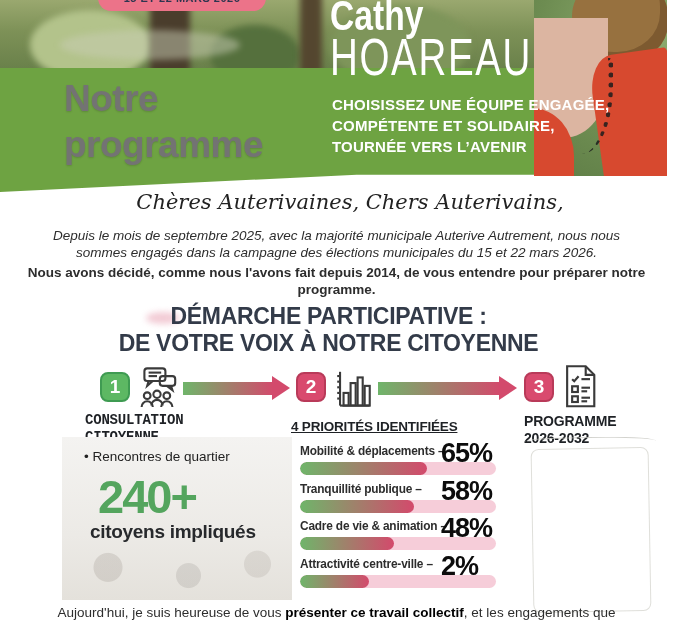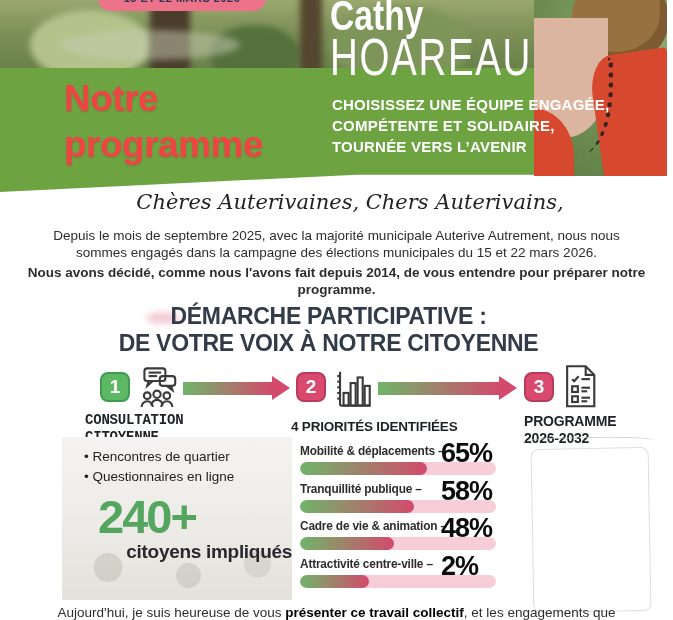--- a/index.html
+++ b/index.html
@@ -8,21 +8,21 @@
 
   
   .photo-band{position:absolute;left:0;top:0;width:673px;height:70px;overflow:hidden;
     background:linear-gradient(180deg,#9aa86f 0%,#7d9157 45%,#69804a 100%);}
   .blob{position:absolute;border-radius:50%;filter:blur(3px);}
   .date-ribbon{position:absolute;left:98px;top:-15px;width:168px;height:26px;background:#ec7389;
     border-radius:13px;color:#2e3550;font-weight:bold;font-size:11px;display:flex;align-items:center;
     justify-content:center;letter-spacing:.5px;}
   .green-banner{position:absolute;left:0;top:68px;width:673px;height:124px;background:#6ea342;
     clip-path:polygon(0 0,100% 0,100% 86%,53% 86%,0 100%);}
-  .program-title{position:absolute;left:64px;top:76px;color:#ef4444;font-weight:800;font-size:37px;
+  .program-title{position:absolute;left:64px;top:76px;color:#737373;font-weight:800;font-size:37px;
     line-height:46px;letter-spacing:-.5px;text-shadow:0 1px 2px rgba(0,0,0,.15);}
   .candidate-photo{position:absolute;left:534px;top:0;width:134px;height:176px;overflow:hidden;
     background:radial-gradient(circle at 85% 20%,#8fae71 0%,#6d8c51 60%,#5d7c45 100%);}
   .hair{position:absolute;left:38px;top:-26px;width:96px;height:88px;background:#97713f;
     border-radius:50% 50% 46% 54%;box-shadow:inset -8px -10px 0 #7d5a30;}
   .skin{position:absolute;left:-18px;top:18px;width:92px;height:120px;background:#dcb5a1;
     border-radius:0 0 48% 46%;}
   .jacket-r{position:absolute;left:62px;top:52px;width:80px;height:130px;background:#d7492f;
     border-radius:30% 4% 0 0;transform:rotate(-8deg);}
   .jacket-l{position:absolute;left:-30px;top:108px;width:70px;height:80px;background:#d7492f;
@@ -35,21 +35,21 @@
   .candidate-last{position:absolute;left:330px;top:26px;color:#fff;font-size:47px;font-weight:400;
     transform:scale(.82,1.12);transform-origin:left top;letter-spacing:2px;}
   .tagline{position:absolute;left:332px;top:94px;color:#fff;font-weight:800;font-size:15.5px;
     line-height:21px;letter-spacing:.2px;transform:scaleX(.97);transform-origin:left top;}
 
   
   .greeting{position:absolute;left:0;top:190px;width:700px;text-align:center;
     font-family:"DejaVu Serif",serif;font-style:italic;font-size:21px;color:#222;}
   .intro{position:absolute;left:8px;top:227px;width:657px;text-align:center;color:#2d2d2d;
     font-size:13.5px;line-height:17px;}
-  .intro .p1{max-width:592px;margin:0 auto;}
+  .intro .p1{max-width:592px;margin:0 auto;font-style:italic;}
   .intro .p2{margin-top:3px;font-weight:bold;}
 
   
   .section-title{position:absolute;left:0;top:303px;width:657px;text-align:center;color:#333b49;
     font-weight:800;font-size:23px;line-height:27px;letter-spacing:-.3px;}
   .pink-smudge{position:absolute;left:146px;top:312px;width:34px;height:12px;background:#e8a0b2;
     border-radius:50%;filter:blur(3px);opacity:.55;}
 
   
   .badge{position:absolute;width:30px;height:30px;border-radius:8px;color:#fff;font-weight:800;
@@ -67,21 +67,21 @@
   .consult-card{position:absolute;left:62px;top:437px;width:230px;height:163px;
     background:
       radial-gradient(circle at 20% 80%,rgba(120,110,100,.18) 0 14px,transparent 15px),
       radial-gradient(circle at 55% 85%,rgba(100,95,90,.15) 0 12px,transparent 13px),
       radial-gradient(circle at 85% 78%,rgba(120,110,100,.14) 0 13px,transparent 14px),
       linear-gradient(180deg,#f4f3f1 0%,#eceae6 60%,#e4e1db 100%);}
   .bullets{margin:10px 0 0 22px;padding:0;list-style:none;color:#222;font-size:13.5px;line-height:20px;}
   .bullets li::before{content:"• ";}
   .stat-value{margin:8px 0 0 36px;color:#54a55e;font-weight:800;font-size:47px;line-height:44px;
     letter-spacing:-2px;}
-  .stat-label{margin:2px 0 0 28px;color:#27292c;font-weight:800;font-size:19px;letter-spacing:-.3px;text-align:right;}
+  .stat-label{margin:2px 0 0 28px;color:#27292c;font-weight:800;font-size:19px;letter-spacing:-.3px;}
 
   
   .chart{position:absolute;left:300px;top:441px;width:240px;}
   .prow{position:relative;height:37.5px;}
   .plabel{font-size:12.5px;font-weight:700;color:#2d2d2d;letter-spacing:-.2px;white-space:nowrap;
     display:inline-block;transform:scaleX(.95);transform-origin:left top;}
   .pct{position:absolute;left:141px;top:-3px;font-size:27px;font-weight:900;color:#0c0c0c;
     letter-spacing:-1px;}
   .ptrack{margin-top:3px;width:196px;height:13px;border-radius:7px;background:#f6cdd9;overflow:hidden;}
   .pfill{height:100%;border-radius:7px;background:linear-gradient(90deg,#6fb56a,#d34a6c);}
@@ -204,32 +204,31 @@
       <rect x="8.5" y="23" width="4" height="4"></rect>
         <line x1="15" y1="24" x2="21" y2="24"></line>
         <line x1="15" y1="26.5" x2="19" y2="26.5"></line>
     </svg>
   </div>
 
   <div class="step-label" style="left:85px;top:412px;font-family:Liberation Mono, monospace;">
     <div>CONSULTATION</div>
     <div>CITOYENNE</div>
   </div>
-  <div class="step-label" style="left:291px;top:418px;font-size:13.5px;">
+  <div class="step-label" style="left:291px;top:418px;font-size:13.5px;text-decoration:underline;">
     <div>4 PRIORITÉS IDENTIFIÉES</div>
   </div>
   <div class="step-label" style="left:524px;top:413px;">
     <div>PROGRAMME</div>
     <div>2026-2032</div>
   </div>
 
   <div class="consult-card">
     <ul class="bullets">
       <li>Rencontres de quartier</li>
-      <li>Questionnaires en ligne</li>
     </ul>
     <div class="stat-value">240+</div>
     <div class="stat-label">citoyens impliqués</div>
   </div>
 
   <div class="chart">
     <div class="prow">
       <span class="plabel">Mobilité &amp; déplacements –</span>
       <span class="pct">65%</span>
       <div class="ptrack">

